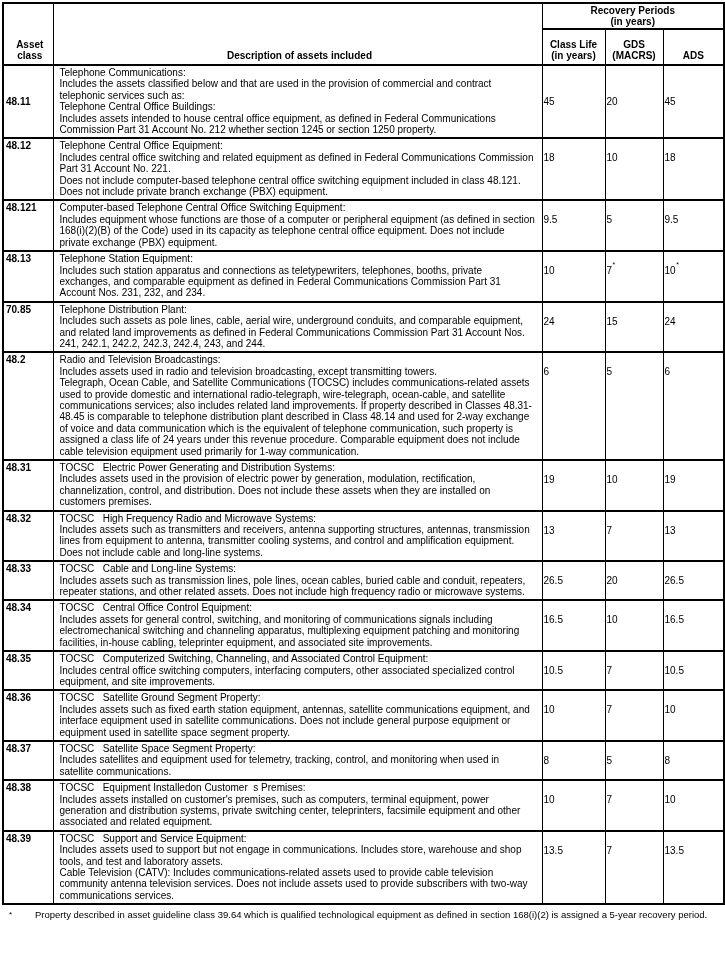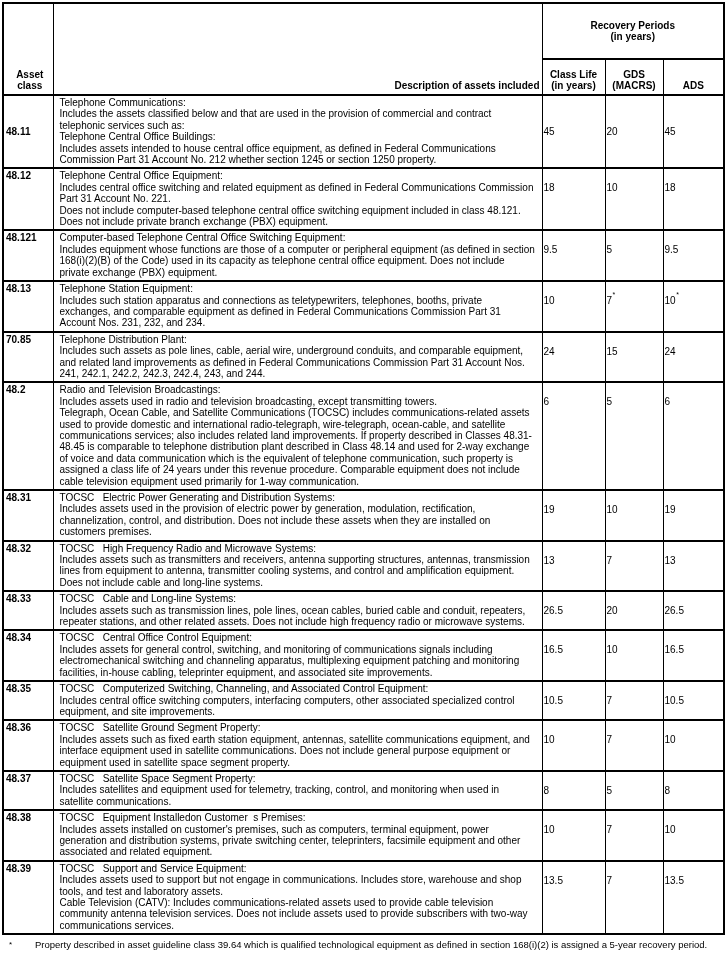--- a/index.html
+++ b/index.html
@@ -25,22 +25,22 @@
     border-top: 2px solid #000;
     border-bottom: 2px solid #000;
     border-left: 1.5px solid #000;
     border-right: 1.5px solid #000;
   }
   .b2 th {
     font-size: 10px; font-weight: bold; line-height: 11px;
     white-space: pre-line; background: #fff;
   }
   .h-asset   { vertical-align: bottom; text-align: center; padding: 2px 2px 3px 5px; }
-  .h-desc    { vertical-align: bottom; text-align: right; padding: 10px 2px 3px 6px; }
-  .h-recovery{ text-align: center; vertical-align: middle; height: 22px; padding: 16px; }
+  .h-desc    { vertical-align: bottom; text-align: center; padding: 10px 2px 3px 6px; }
+  .h-recovery{ text-align: center; vertical-align: middle; height: 22px; padding: 1px; }
   .h-sub     { text-align: center; vertical-align: bottom; height: 30px; padding: 1px 0 3px 0; }
 
   .b2 td { font-size: 10px; line-height: 11.4px; }
   .c-asset {
     font-weight: bold; vertical-align: top; text-align: left;
     padding: 1px 2px 0 2px;
   }
   .c-desc { vertical-align: top; padding: 1px 6px 2px 6px; }
   .c-desc b { font-weight: normal; }
   .c-val  { text-align: left; vertical-align: top; padding-top: 13px; }

